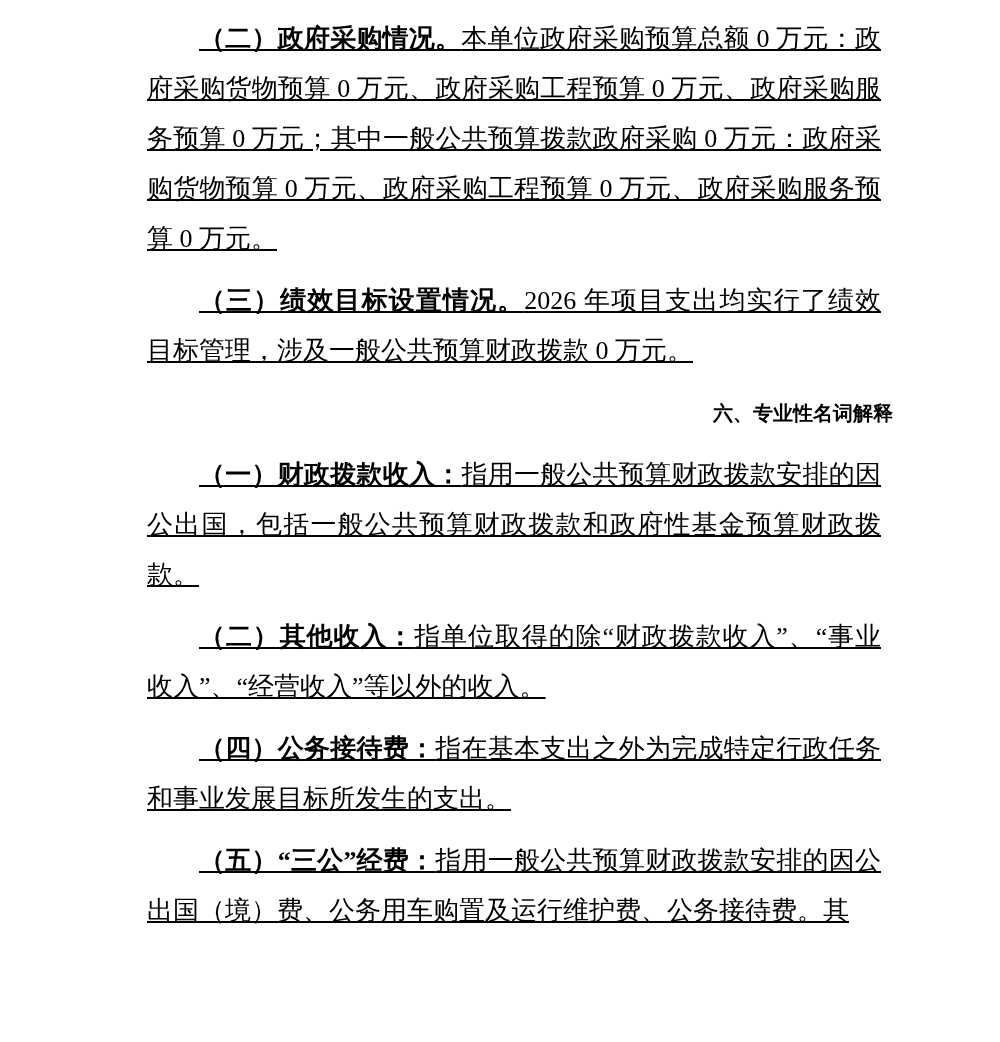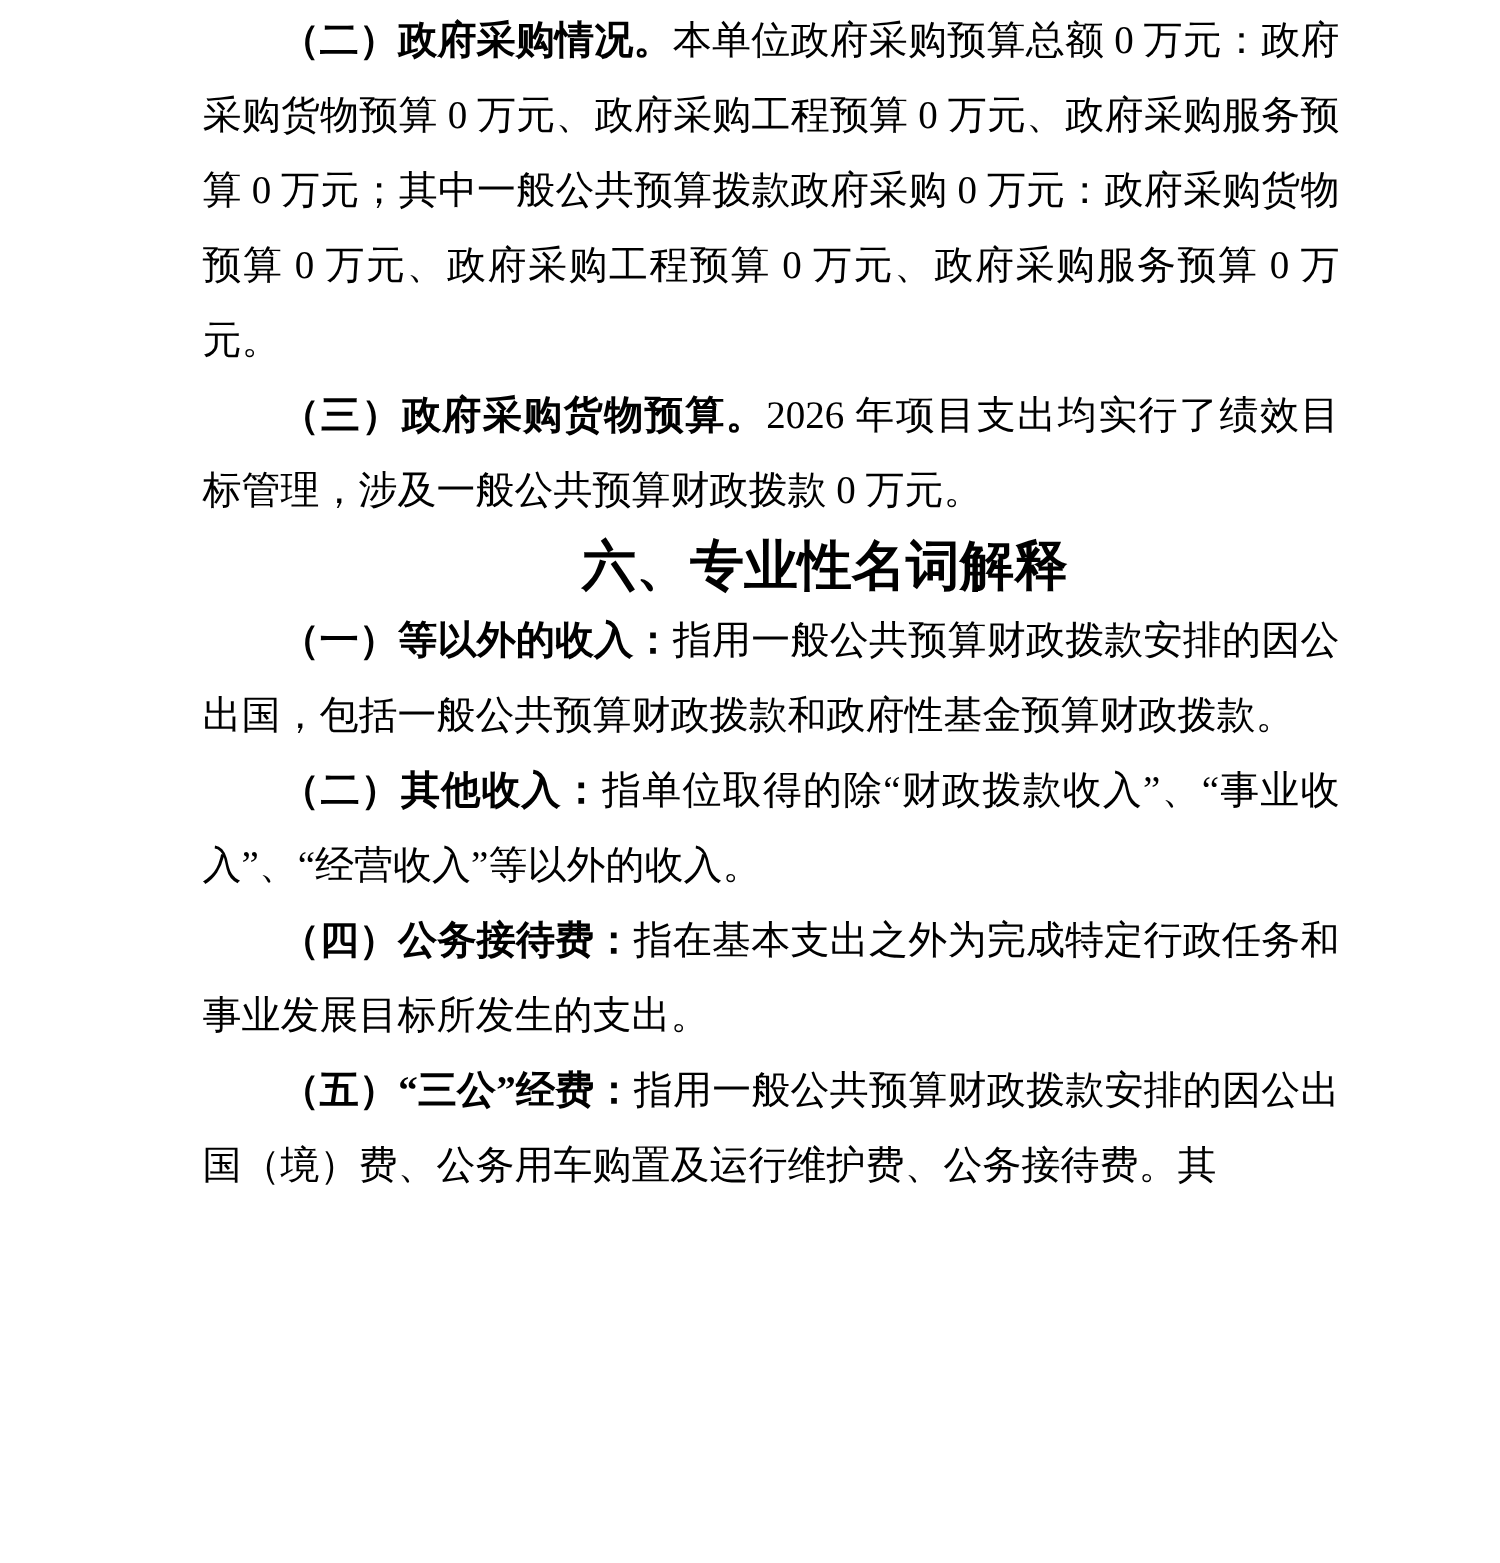--- a/index.html
+++ b/index.html
@@ -19,51 +19,52 @@
     top: 2px;
     width: 758px;
     color: #000000;
     font-family: "Liberation Serif", "DejaVu Serif", serif;
     font-size: 26px;
     line-height: 50px;
     text-align: justify;
     text-justify: inter-ideograph;
   }
   p.para {
-    margin: 0;
+    margin: 12px;
     padding: 0;
     text-indent: 2em;
+    text-decoration: underline;
   }
   p.para .lead {
     font-weight: bold;
   }
   h2.heading {
     margin: 0;
     padding: 0;
     text-indent: 2em;
     font-family: "Liberation Sans", "DejaVu Sans", sans-serif;
-    font-size: 36px;
+    font-size: 20px;
     font-weight: bold;
     line-height: 50px;
-    text-align: center;
+    text-align: right;
   }
 </style>
 </head>
 <body>
 
 <div class="doc-content">
 
   <p class="para"><span class="lead">（二）政府采购情况。</span><span>本单位政府采购预算总额 0 万元：政府采购货物预算 0 万元、政府采购工程预算 0 万元、政府采购服务预算 0 万元；其中一般公共预算拨款政府采购 0 万元：政府采购货物预算 0 万元、政府采购工程预算 0 万元、政府采购服务预算 0 万元。</span></p>
 
-  <p class="para"><span class="lead">（三）政府采购货物预算。</span><span>2026 年项目支出均实行了绩效目标管理，涉及一般公共预算财政拨款 0 万元。</span></p>
+  <p class="para"><span class="lead">（三）绩效目标设置情况。</span><span>2026 年项目支出均实行了绩效目标管理，涉及一般公共预算财政拨款 0 万元。</span></p>
 
 
   <h2 class="heading">六、专业性名词解释</h2>
 
-  <p class="para"><span class="lead">（一）等以外的收入：</span><span>指用一般公共预算财政拨款安排的因公出国，包括一般公共预算财政拨款和政府性基金预算财政拨款。</span></p>
+  <p class="para"><span class="lead">（一）财政拨款收入：</span><span>指用一般公共预算财政拨款安排的因公出国，包括一般公共预算财政拨款和政府性基金预算财政拨款。</span></p>
 
   <p class="para"><span class="lead">（二）其他收入：</span><span>指单位取得的除“财政拨款收入”、“事业收入”、“经营收入”等以外的收入。</span></p>
 
 
   <p class="para"><span class="lead">（四）公务接待费：</span><span>指在基本支出之外为完成特定行政任务和事业发展目标所发生的支出。</span></p>
 
   <p class="para"><span class="lead">（五）“三公”经费：</span><span>指用一般公共预算财政拨款安排的因公出国（境）费、公务用车购置及运行维护费、公务接待费。其</span></p>
 
 </div>
 

